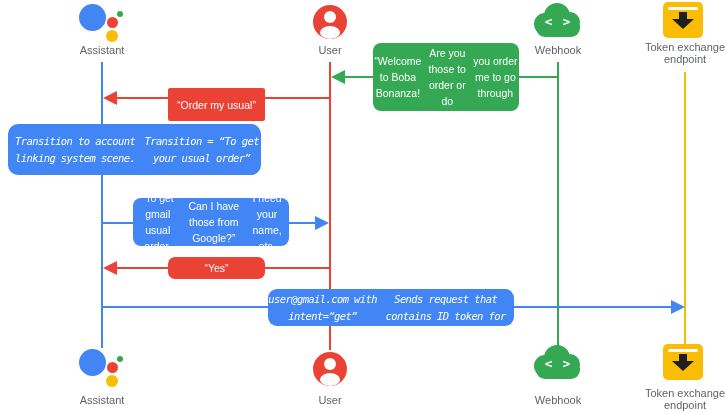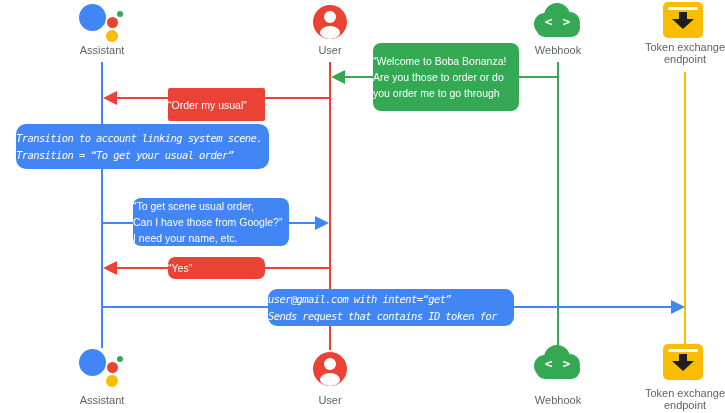--- a/index.html
+++ b/index.html
@@ -2,21 +2,21 @@
 <html><head>
 <meta charset="utf-8">
 <style>
   html,body{margin:0;padding:0;background:#fff;}
   .canvas{position:relative;width:725px;height:413px;background:#ffffff;font-family:"Liberation Sans",sans-serif;overflow:hidden;}
   .lifeline{position:absolute;width:2px;z-index:1;}
   .hline{position:absolute;height:2px;z-index:2;}
   .head{position:absolute;width:0;height:0;z-index:2;}
   .head-left{border-top:7px solid transparent;border-bottom:7px solid transparent;border-right:14px solid;}
   .head-right{border-top:7px solid transparent;border-bottom:7px solid transparent;border-left:14px solid;}
-  .bubble{position:absolute;display:flex;flex-direction:column;align-items:flex-start;justify-content:center;color:#fff;text-align:center;z-index:3;box-sizing:border-box;}
+  .bubble{position:absolute;display:flex;flex-direction:row;align-items:center;justify-content:center;color:#fff;text-align:center;z-index:3;box-sizing:border-box;}
   .sans{font-size:10.5px;line-height:16px;}
   .mono{font-family:"DejaVu Sans Mono",monospace;font-style:italic;font-size:10.5px;letter-spacing:-0.6px;line-height:16.5px;}
   .green-bg{background:#34A853;}
   .red-bg{background:#EA4335;}
   .blue-bg{background:#4285F4;}
   .actor-label{position:absolute;font-size:11px;color:#5F6368;text-align:center;transform:translateX(-50%);white-space:nowrap;z-index:4;}
   .circ{position:absolute;border-radius:50%;}
   .assistant-icon{position:absolute;width:46px;height:40px;z-index:4;}
   .user-icon{position:absolute;width:34px;height:34px;border-radius:50%;background:#EA4335;overflow:hidden;z-index:4;}
   .user-head{position:absolute;left:11px;top:6px;width:12px;height:12px;border-radius:50%;background:#fff;}
@@ -77,29 +77,29 @@
     <div>Are you those to order or do</div>
     <div>you order me to go through</div>
   </div>
 
   <div class="head head-left" style="left:103px;top:91px;border-right-color:#EA4335"></div>
   <div class="hline red-bg" style="left:117px;top:97px;width:212px"></div>
   <div class="bubble sans red-bg" style="left:168px;top:88px;width:97px;height:33px;border-radius:2px">
     <div>“Order my usual”</div>
   </div>
 
-  <div class="bubble mono blue-bg" style="left:16px;top:124px;width:253px;height:45px;border-radius:10px">
+  <div class="bubble mono blue-bg" style="left:8px;top:124px;width:253px;height:51px;border-radius:10px">
     <div>Transition to account linking system scene.</div>
     <div>Transition = “To get your usual order”</div>
   </div>
 
   <div class="hline blue-bg" style="left:103px;top:222px;width:212px"></div>
   <div class="head head-right" style="left:315px;top:216px;border-left-color:#4285F4"></div>
   <div class="bubble sans blue-bg" style="left:133px;top:198px;width:156px;height:48px;border-radius:8px">
-    <div>“To get scene usual order,</div>
+    <div>“To get gmail usual order,</div>
     <div>Can I have those from Google?”</div>
     <div>I need your name, etc.</div>
   </div>
 
   <div class="head head-left" style="left:103px;top:261px;border-right-color:#EA4335"></div>
   <div class="hline red-bg" style="left:117px;top:267px;width:212px"></div>
   <div class="bubble sans red-bg" style="left:168px;top:257px;width:97px;height:22px;border-radius:7px">
     <div>“Yes”</div>
   </div>
 

